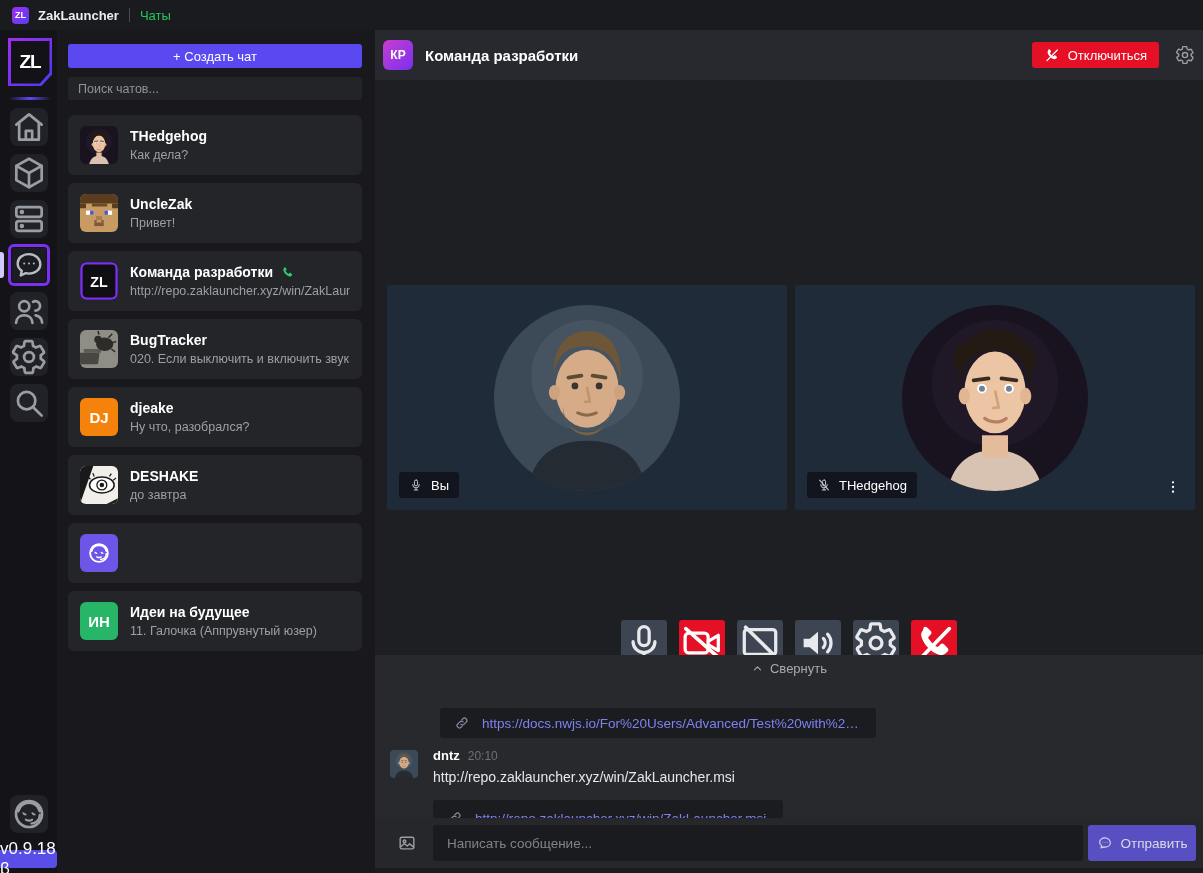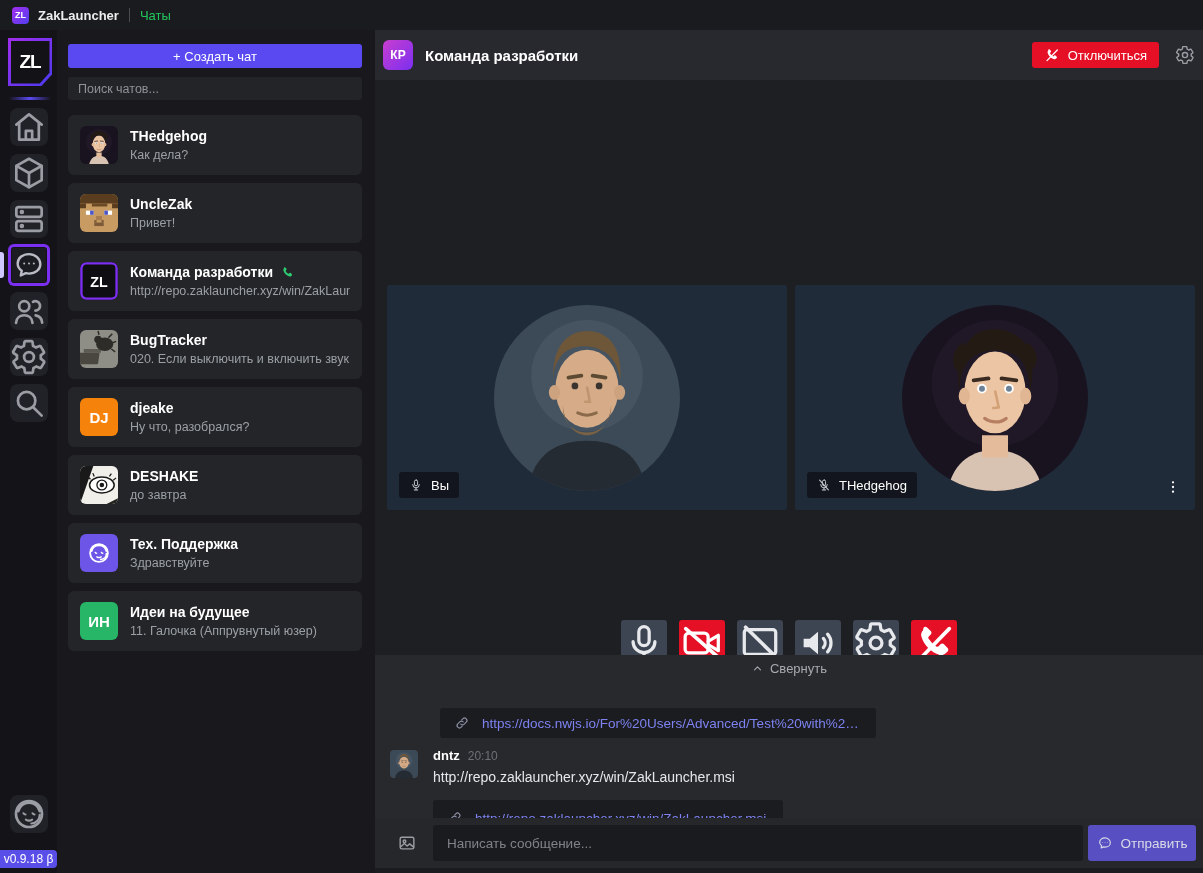--- a/index.html
+++ b/index.html
@@ -16,21 +16,21 @@
 
   
   .rail { position:absolute; left:0; top:30px; width:57px; height:843px; background:#141418; z-index:20; }
   .big-logo-wrap { position:absolute; left:8px; top:8px; width:44px; height:48px; background:linear-gradient(135deg,#a22ded,#4a3af0); clip-path:polygon(0 0,100% 0,100% 76%,76% 100%,0 100%); display:flex; align-items:center; justify-content:center; }
   .big-logo-inner { width:39px; height:43px; background:#131317; clip-path:polygon(0 0,100% 0,100% 75%,75% 100%,0 100%); display:flex; align-items:center; justify-content:center; color:#fff; font-size:19px; font-weight:bold; letter-spacing:-1px; }
   .logo-underline { position:absolute; left:9px; top:67px; width:42px; height:3px; border-radius:2px; background:linear-gradient(90deg,#141418,#5a49f0,#141418); }
   .rail-btn { position:absolute; left:10px; width:38px; height:38px; border-radius:8px; background:#212227; color:#9a9da3; display:flex; align-items:center; justify-content:center; cursor:pointer; }
   .rail-btn svg { width:20px; height:20px; }
   .rail-btn.active { background:#1b1c22; color:#b9bcc4; border:2px solid transparent; background-clip:padding-box; box-shadow:0 0 0 2px #7b2ff0, inset 0 0 0 0 transparent; border-radius:4px; }
   .rail-indicator { position:absolute; left:0px; width:4px; height:26px; border-radius:0 3px 3px 0; background:#cfc9ff; }
-  .version-badge { position:absolute; left:0; bottom:5px; width:57px; height:18px; background:#5a4ee8; color:#fff; font-size:12px; display:flex; align-items:center; justify-content:center; border-radius:0 4px 4px 0; }
+  .version-badge { position:absolute; left:0; bottom:5px; width:57px; height:18px; background:#5a4ee8; color:#fff; font-size:17px; display:flex; align-items:center; justify-content:center; border-radius:0 4px 4px 0; }
 
   
   .chat-panel { position:absolute; left:57px; top:30px; width:318px; height:843px; background:#19191d; z-index:10; }
   .create-btn { position:absolute; left:11px; top:14px; width:294px; height:24px; background:#5a49f0; border:none; border-radius:3px; color:#fff; font-size:13px; font-family:inherit; cursor:pointer; }
   .search-input { position:absolute; left:11px; top:47px; width:294px; height:23px; background:#232428; border:none; border-radius:3px; color:#cfd0d4; font-size:12.5px; font-family:inherit; padding:0 10px; }
   .search-input::placeholder { color:#8f9298; }
   .chat-list { position:absolute; left:11px; top:85px; width:294px; }
   .chat-item { position:relative; width:294px; height:60px; margin-bottom:8px; background:#232528; border-radius:6px; display:flex; align-items:center; padding:0 12px; cursor:pointer; }
   .chat-avatar { width:38px; height:38px; border-radius:6px; overflow:hidden; flex:none; display:flex; align-items:center; justify-content:center; font-weight:bold; font-size:15px; color:#fff; }
   .chat-avatar svg { width:100%; height:100%; display:block; }
@@ -316,26 +316,20 @@
             <span style="width:26px;height:26px;display:block">
               <svg viewBox="0 0 24 24" fill="none" stroke="currentColor" stroke-width="1.7" stroke-linecap="round" stroke-linejoin="round">
                 <circle cx="12" cy="12" r="8.2"></circle>
                 <path d="M5.2 10.2a7 7 0 0 1 13.6 0"></path>
                 <path d="M8.5 11.5c.3.5.8.8 1.3.8M14.2 11.5c.3.5.8.8 1.3.8" stroke-width="1.3"></path>
                 <path d="M10 15.5c1.2.8 2.8.8 4 0" stroke-width="1.3"></path>
                 <path d="M18.8 12.5c0 3-2.2 5.2-5.3 5.5" stroke-width="1.4"></path>
               </svg>
             </span>
           </div>
-          <div class="chat-meta">
-      <div class="chat-name">
-              <span>Тех. Поддержка</span>
-            </div>
-      <div class="chat-last">Здравствуйте</div>
-    </div>
         </div>
         <div class="chat-item">
           <div class="chat-avatar" style="background:#27b567">ИН</div>
           <div class="chat-meta">
       <div class="chat-name">
               <span>Идеи на будущее</span>
             </div>
       <div class="chat-last">11. Галочка (Аппрувнутый юзер)</div>
     </div>
         </div>

